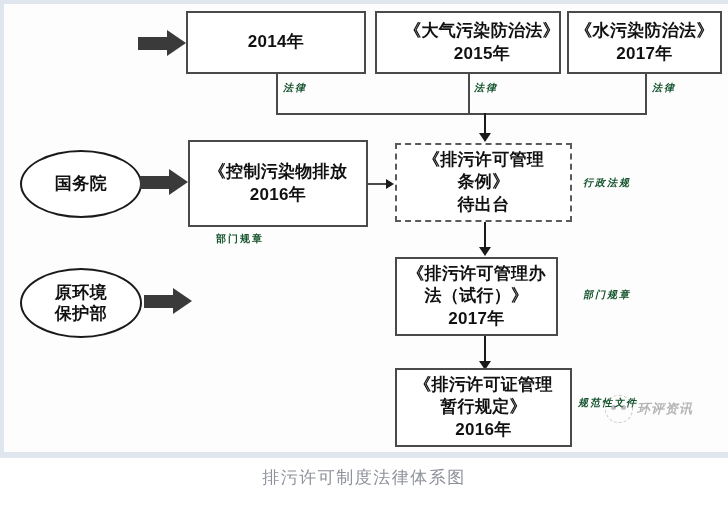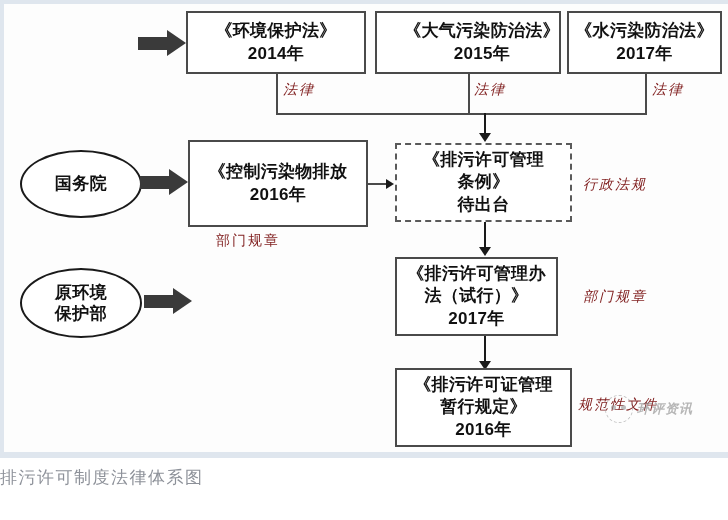--- a/index.html
+++ b/index.html
@@ -77,24 +77,24 @@
     white-space: nowrap;
   }
   .box .year {
     font-weight: bold;
   }
 
   
   .edge-label {
     position: absolute;
     font-family: "Liberation Serif", "DejaVu Serif", serif;
-    font-weight: normal;
+    font-weight: bold;
     font-style: italic;
-    font-size: 14px;
-    color: #7f1d1d;
+    font-size: 10px;
+    color: #14532d;
     letter-spacing: 2px;
     white-space: nowrap;
   }
   .edge-label.upright {
     font-style: normal;
   }
 
   
   .hline {
     position: absolute;
@@ -179,21 +179,21 @@
     letter-spacing: 1px;
     white-space: nowrap;
   }
 
   
   #caption {
     position: absolute;
     left: 0;
     top: 466px;
     width: 728px;
-    text-align: left;
+    text-align: center;
     font-size: 17px;
     color: #8d9199;
     letter-spacing: 1.5px;
   }
 </style>
 </head>
 <body>
 
 <div id="page">
 
@@ -203,21 +203,20 @@
     <div class="edge-strip edge-top"></div>
     <div class="edge-strip edge-bottom"></div>
 
 
     <div class="block-arrow" style="left:138px; top:30px; width:48px;">
       <div class="shaft" style="width:30px;"></div>
       <div class="head" style="left:29px;"></div>
     </div>
 
     <div class="box" style="left:186px; top:11px; width:180px; height:63px;">
-      <span class="line">《环境保护法》</span>
       <span class="line year">2014年</span>
     </div>
 
     <div class="box" style="left:375px; top:11px; width:186px; height:63px;padding-left:28px;">
       <span class="line">《大气污染防治法》</span>
       <span class="line year">2015年</span>
     </div>
 
     <div class="box" style="left:567px; top:11px; width:155px; height:63px;">
       <span class="line">《水污染防治法》</span>

